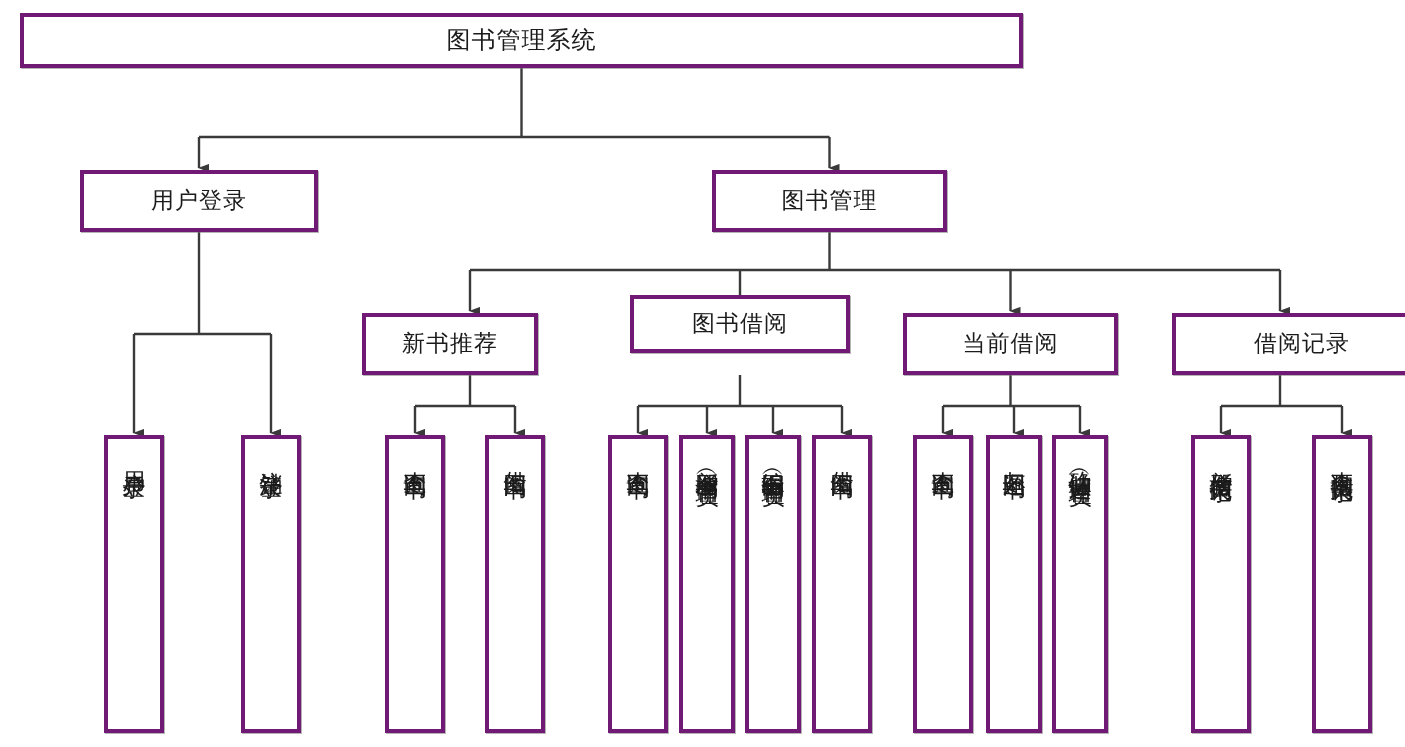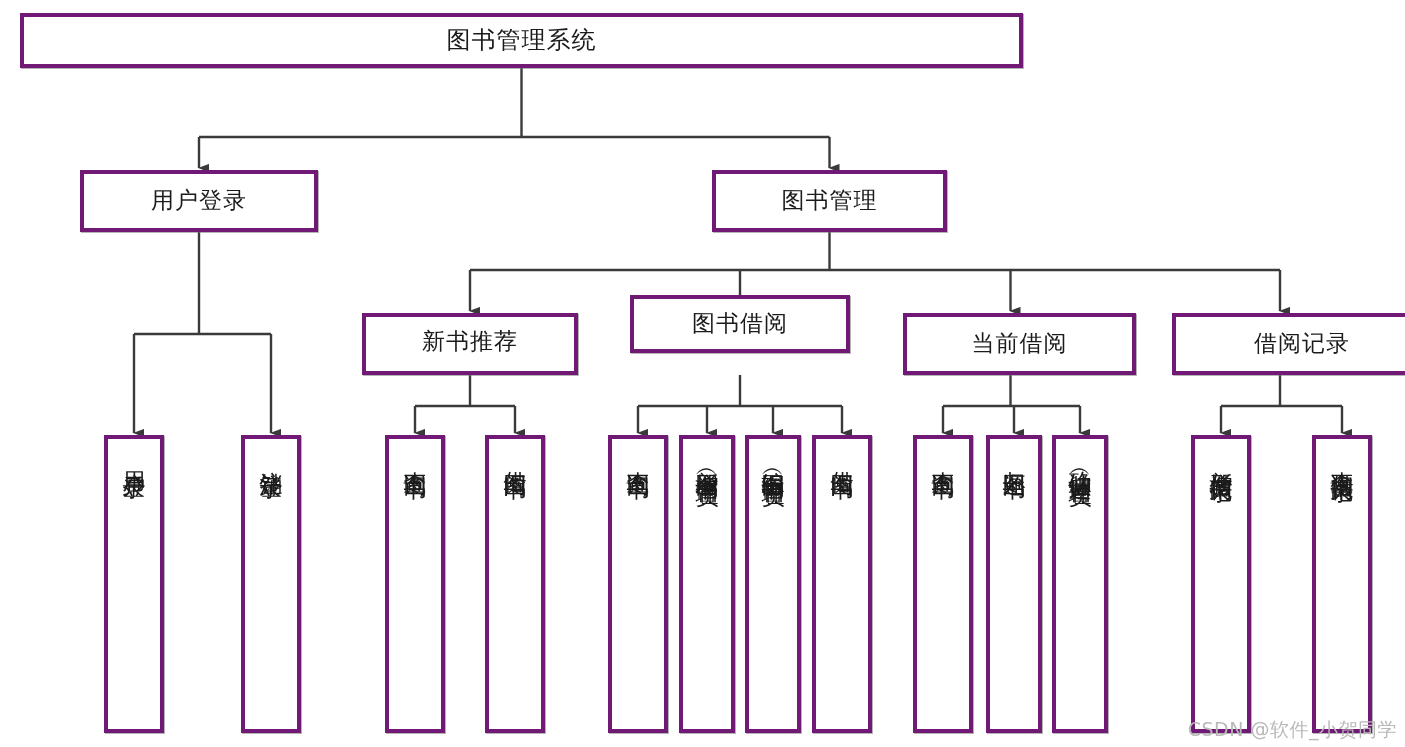--- a/index.html
+++ b/index.html
@@ -121,27 +121,27 @@
   <div id="node-layer">
       <div class="node horz root" style="left: 20px; top: 13px; width: 1003px; height: 55px;">
         <span class="label-h">图书管理系统</span>
       </div>
       <div class="node horz" style="left: 80px; top: 170px; width: 238px; height: 62px;">
         <span class="label-h">用户登录</span>
       </div>
       <div class="node horz" style="left: 712px; top: 170px; width: 235px; height: 62px; align-items: center;">
         <span class="label-h">图书管理</span>
       </div>
-      <div class="node horz" style="left: 362px; top: 313px; width: 216px; height: 62px; font-family: Liberation Mono, monospace;">
+      <div class="node horz" style="left: 362px; top: 313px; width: 176px; height: 62px;">
         <span class="label-h">新书推荐</span>
       </div>
       <div class="node horz" style="left: 630px; top: 295px; width: 220px; height: 58px;">
         <span class="label-h">图书借阅</span>
       </div>
-      <div class="node horz" style="left: 903px; top: 313px; width: 233px; height: 62px;">
+      <div class="node horz" style="left: 903px; top: 313px; width: 215px; height: 62px;">
         <span class="label-h">当前借阅</span>
       </div>
       <div class="node horz" style="left: 1172px; top: 313px; width: 260px; height: 62px;">
         <span class="label-h">借阅记录</span>
       </div>
       <div class="node vert" style="left: 104px; top: 435px; width: 60px; height: 298px;">
         <span class="label-v">用户登录</span>
       </div>
       <div class="node vert" style="left: 241px; top: 435px; width: 60px; height: 298px;">
         <span class="label-v">注销登录</span>
@@ -174,14 +174,13 @@
         <span class="label-v">确认归还（管理员）</span>
       </div>
       <div class="node vert" style="left: 1191px; top: 435px; width: 60px; height: 298px;">
         <span class="label-v">新增借阅记录</span>
       </div>
       <div class="node vert" style="left: 1312px; top: 435px; width: 60px; height: 298px;">
         <span class="label-v">查询借阅记录</span>
       </div>
     </div>
 
-  <div id="watermark">CSDN @软件_小贺同学</div>
 </div>
 
 </body></html>

